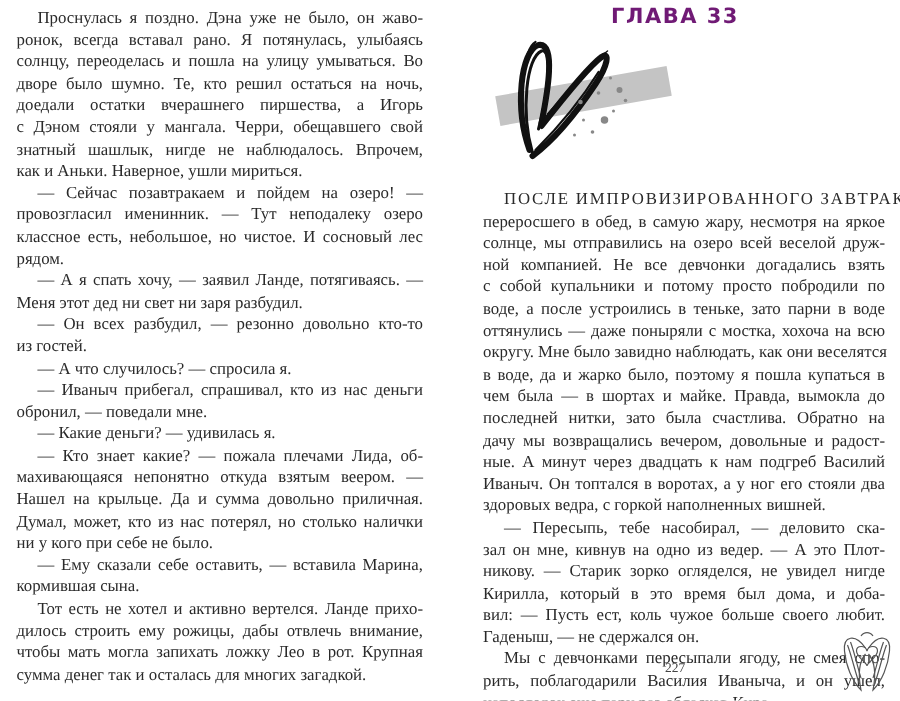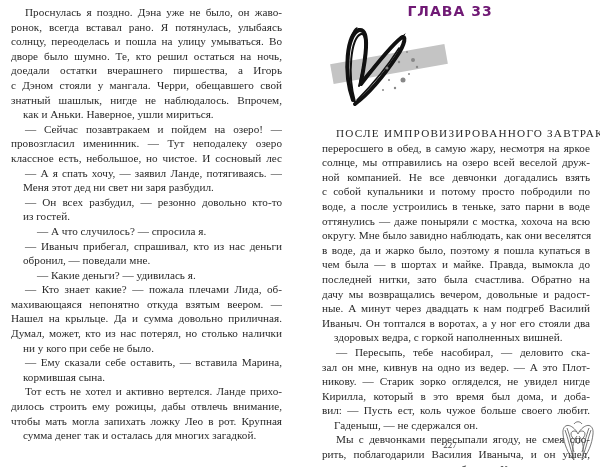--- a/index.html
+++ b/index.html
@@ -5,21 +5,21 @@
   html, body { margin:0; padding:0; background:#ffffff; }
   body { width:600px; height:467px; position:relative; overflow:hidden;
          font-family:"Liberation Serif","DejaVu Serif",serif; color:#2a2a2a; }
   .page { position:absolute; top:0; height:467px; }
   .page-left { left:0; width:300px; }
   .page-right { left:300px; width:300px; }
   .text-block { position:absolute; font-size:11.2px; line-height:14.6px; }
   .left-text { left:11px; top:5px; width:271px; }
   .right-text { left:322px; top:126px; width:268px; }
   .line { display:block; text-align:justify; text-align-last:justify; white-space:nowrap; height:14.6px; overflow:visible; }
-  .line.last { text-align-last:left;margin-left:12px; }
+  .line.last { text-align-last:left; }
   .line.indent { padding-left:14px; }
   .chapter-title { position:absolute; left:300px; width:300px; top:3px; text-align:center;
                    font-family:"DejaVu Sans","Liberation Sans",sans-serif; font-weight:bold;
                    font-size:14px; letter-spacing:1px; color:#701a75; }
   .ornament { position:absolute; left:325px; top:22px; width:125px; height:88px; }
   .wing-ornament { position:absolute; left:560px; top:418px; width:36px; height:44px; }
   .page-number { position:absolute; left:300px; width:300px; top:440px; text-align:center;
                  font-family:Liberation Serif, serif; font-size:9px; color:#444; }
   .smallcaps { letter-spacing:1.2px; }
 </style>
@@ -34,20 +34,21 @@
     <span class="line">ронок, всегда вставал рано. Я потянулась, улыбаясь</span>
     <span class="line">солнцу, переоделась и пошла на улицу умываться. Во</span>
     <span class="line">дворе было шумно. Те, кто решил остаться на ночь,</span>
     <span class="line">доедали остатки вчерашнего пиршества, а Игорь</span>
     <span class="line">с Дэном стояли у мангала. Черри, обещавшего свой</span>
     <span class="line">знатный шашлык, нигде не наблюдалось. Впрочем,</span>
     <span class="line last">как и Аньки. Наверное, ушли мириться.</span>
     <span class="line indent">— Сейчас позавтракаем и пойдем на озеро! —</span>
     <span class="line">провозгласил именинник. — Тут неподалеку озеро</span>
     <span class="line">классное есть, небольшое, но чистое. И сосновый лес</span>
+    <span class="line last">рядом.</span>
     <span class="line indent">— А я спать хочу, — заявил Ланде, потягиваясь. —</span>
     <span class="line last">Меня этот дед ни свет ни заря разбудил.</span>
     <span class="line indent">— Он всех разбудил, — резонно довольно кто-то</span>
     <span class="line last">из гостей.</span>
     <span class="line indent last">— А что случилось? — спросила я.</span>
     <span class="line indent">— Иваныч прибегал, спрашивал, кто из нас деньги</span>
     <span class="line last">обронил, — поведали мне.</span>
     <span class="line indent last">— Какие деньги? — удивилась я.</span>
     <span class="line indent">— Кто знает какие? — пожала плечами Лида, об-</span>
     <span class="line">махивающаяся непонятно откуда взятым веером. —</span>

